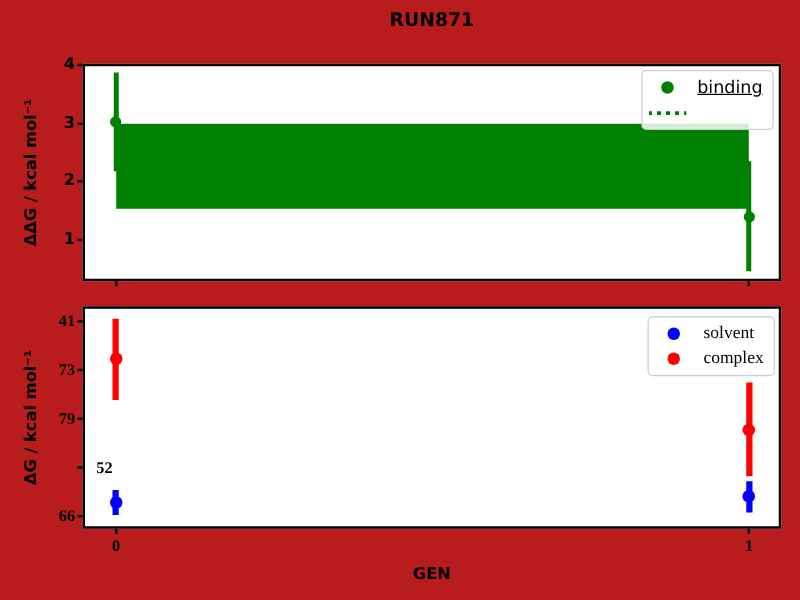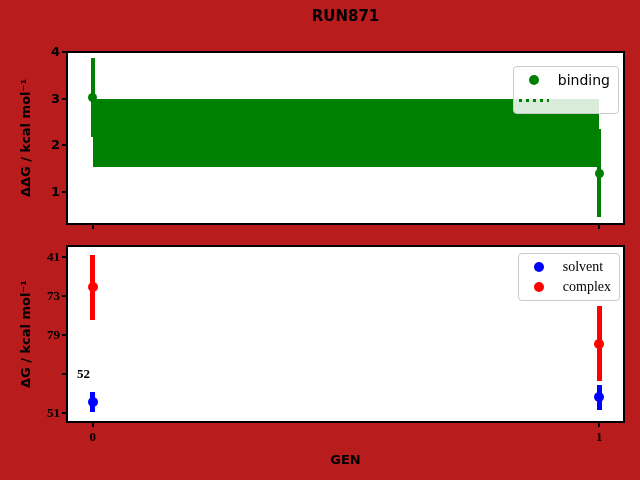--- a/index.html
+++ b/index.html
@@ -40,21 +40,21 @@
     font-size: 13px; font-weight: bold;
   }
   .band, .ebar, .marker { position: absolute; }
   .marker { border-radius: 50%; }
   .legend {
     position: absolute; z-index: 5;
     background: rgba(255,255,255,0.85);
     border: 1px solid #cccccc; border-radius: 4px;
     padding: 3px 8px 3px 4px;
   }
-  .legend-top    { top: 13px; right: 4px; }
+  .legend-top    { top: 3px; right: 4px; text-decoration: underline; }
   .legend-bottom { top: 6px; right: 3px; }
   .legend-row { display: flex; align-items: center; height: 20px; }
   .glyph { flex: 0 0 32px; width: 32px; display: flex; justify-content: center; align-items: center; }
   .dot { width: 10px; height: 10px; border-radius: 50%; background: currentColor; }
   .dotted-line {
     width: 30px; height: 3px;
     background-image: repeating-linear-gradient(90deg, currentColor 0 3px, transparent 3px 7px);
   }
   .legend-label { font-size: 14px; margin-left: 8px; white-space: nowrap; }
 </style>
@@ -109,21 +109,21 @@
         <span class="legend-label">solvent</span>
       </div>
       <div class="legend-row">
         <span class="glyph" style="color: rgb(255, 0, 0);">
             <span class="dot"></span>
           </span>
         <span class="legend-label">complex</span>
       </div>
     </div>
   <div class="ytick" style="top: 164.529px;"></div>
-      <div class="ytick-label" style="top: 156.529px;">51</div>
+      <div class="ytick-label" style="top: 156.529px;">66</div>
       <div class="ytick" style="top: 125.749px;"></div>
       <div class="ytick-label" style="top: 117.749px; padding-left: 30px;">52</div>
       <div class="ytick" style="top: 86.9695px;"></div>
       <div class="ytick-label" style="top: 78.9695px;">79</div>
       <div class="ytick" style="top: 48.1895px;"></div>
       <div class="ytick-label" style="top: 40.1895px;">73</div>
       <div class="ytick" style="top: 9.40959px;"></div>
       <div class="ytick-label" style="top: 1.40959px;">41</div>
       <div class="xtick" style="left: 23.8361px;"></div>
       <div class="xtick-label" style="left: 9.83605px;">0</div>

